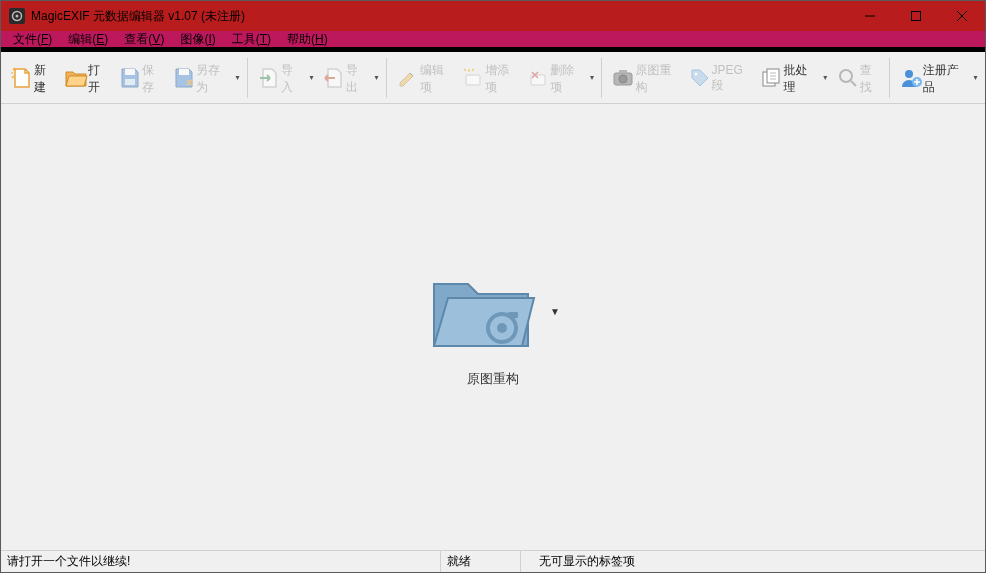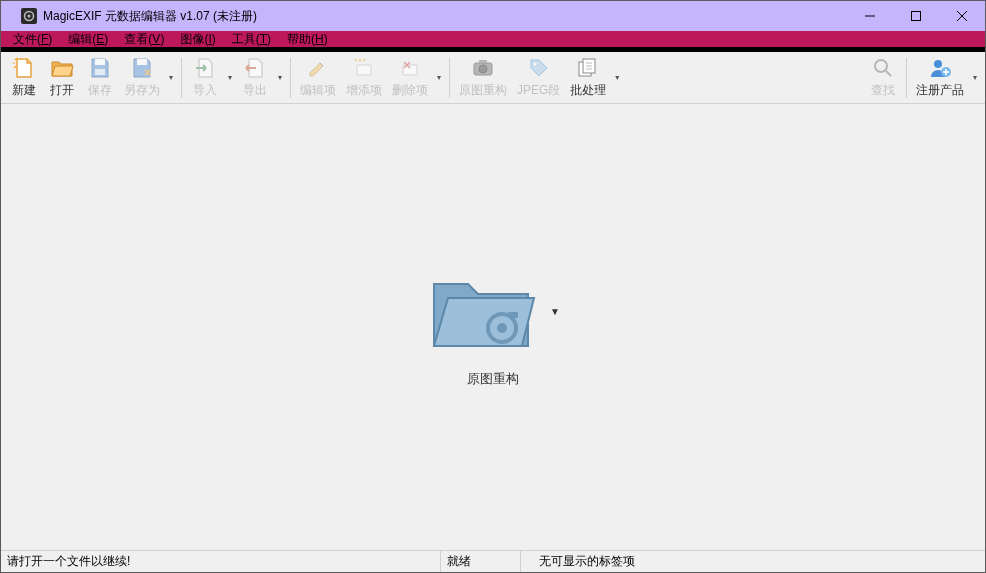--- a/index.html
+++ b/index.html
@@ -9,24 +9,24 @@
   background: #fff;
   width: 986px;
   height: 573px;
   overflow: hidden;
   display: flex;
   flex-direction: column;
   border: 1px solid #5a5a5a;
 }
 .titlebar {
   height: 30px;
-  background: #c4b5fd;
-  display: flex;
-  align-items: center;
-  padding-left: 20px;
+  background: #b91c1c;
+  display: flex;
+  align-items: center;
+  padding-left: 8px;
   color: #000;
 }
 .titlebar .app-icon {
   width: 16px; height: 16px;
   margin-right: 6px;
   display: inline-flex; align-items: center; justify-content: center;
 }
 .titlebar .title-text { flex: 1; font-size: 12px; }
 .win-controls { display: flex; height: 100%; }
 .win-btn {
@@ -61,21 +61,20 @@
   padding: 2px 4px;
 }
 .tb-group { display: flex; align-items: center; }
 .tb-sep {
   width: 1px; height: 40px;
   background: #d0d0d0;
   margin: 0 4px;
 }
 .tb-btn {
   display: flex;
-  flex-direction: column;
   align-items: center;
   justify-content: center;
   min-width: 38px;
   height: 48px;
   padding: 2px 4px;
   border: 1px solid transparent;
   cursor: default;
 }
 .tb-btn.disabled { opacity: 0.55; }
 .tb-btn .tb-icon {

